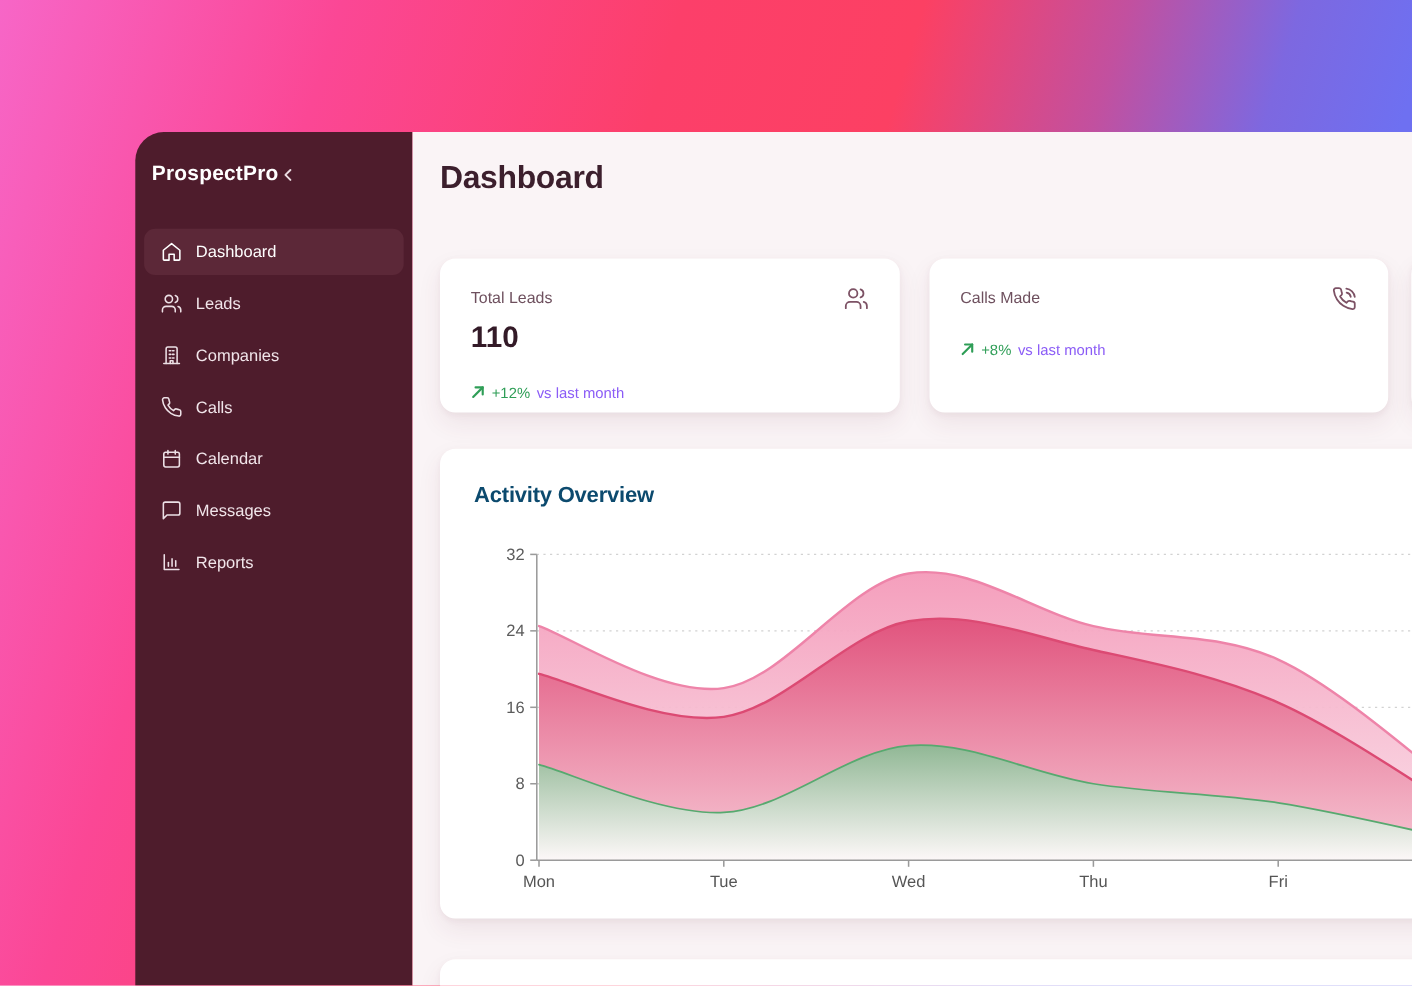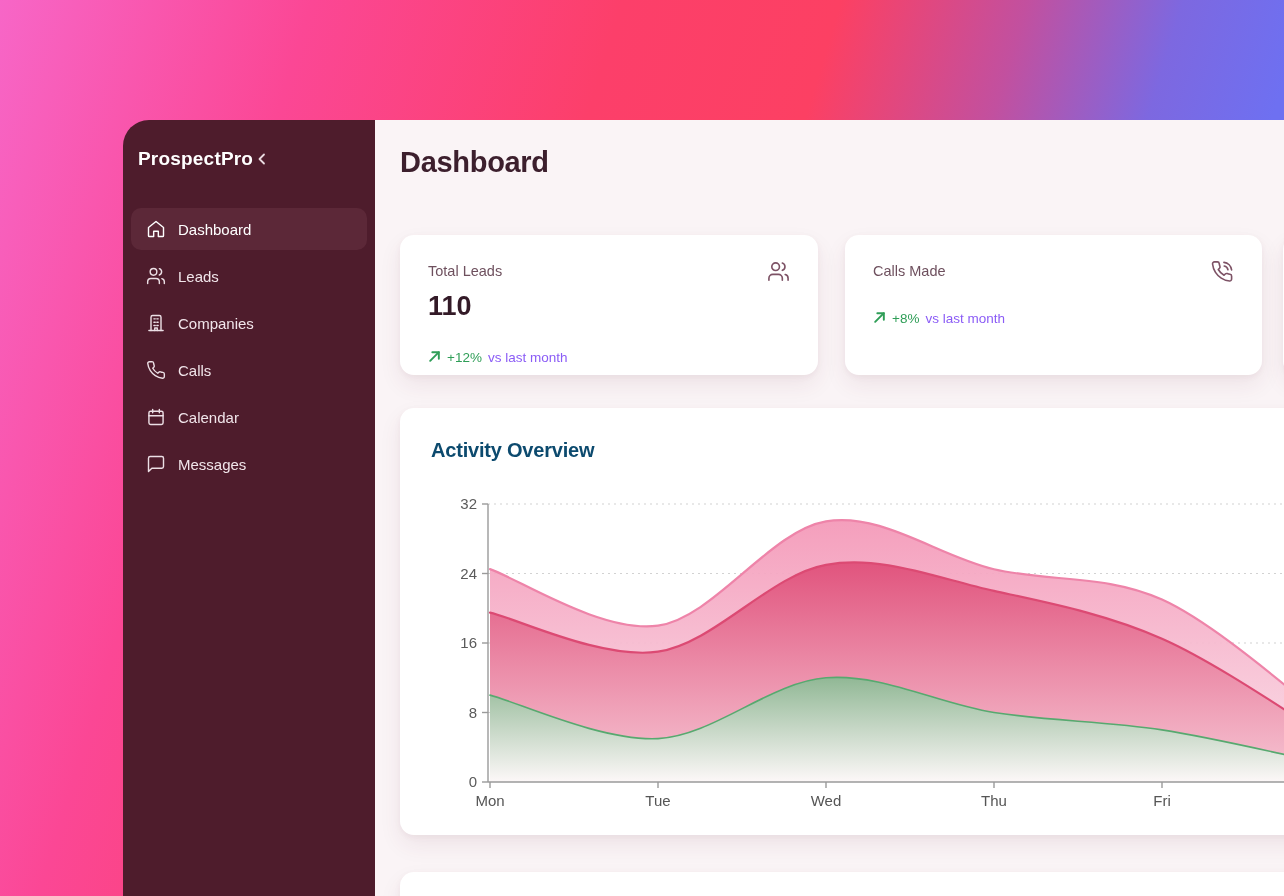--- a/index.html
+++ b/index.html
@@ -142,20 +142,31 @@
       </span>
       <span class="nav-label">Calendar</span>
     </div>
     <div class="nav-item">
       <span class="nav-icon">
         <svg width="20" height="20" viewBox="0 0 24 24" fill="none" stroke="currentColor" stroke-width="1.7" stroke-linecap="round" stroke-linejoin="round">
             <path d="M21 15a2 2 0 0 1-2 2H7l-4 4V5a2 2 0 0 1 2-2h14a2 2 0 0 1 2 2z"></path>
           </svg>
       </span>
       <span class="nav-label">Messages</span>
+    </div>
+    <div class="nav-item">
+      <span class="nav-icon">
+        <svg width="20" height="20" viewBox="0 0 24 24" fill="none" stroke="currentColor" stroke-width="1.7" stroke-linecap="round" stroke-linejoin="round">
+            <path d="M4 4v16h16"></path>
+            <path d="M8.5 16.5v-4"></path>
+            <path d="M12.5 16.5V8.5"></path>
+            <path d="M16.5 16.5v-6"></path>
+          </svg>
+      </span>
+      <span class="nav-label">Reports</span>
     </div>
   </nav>
 </aside>
 
 <main class="main">
   <h1 class="page-title">Dashboard</h1>
 
   <div class="card stat-card stat-card-1">
     <div class="stat-top">
       <span class="stat-label">Total Leads</span>

